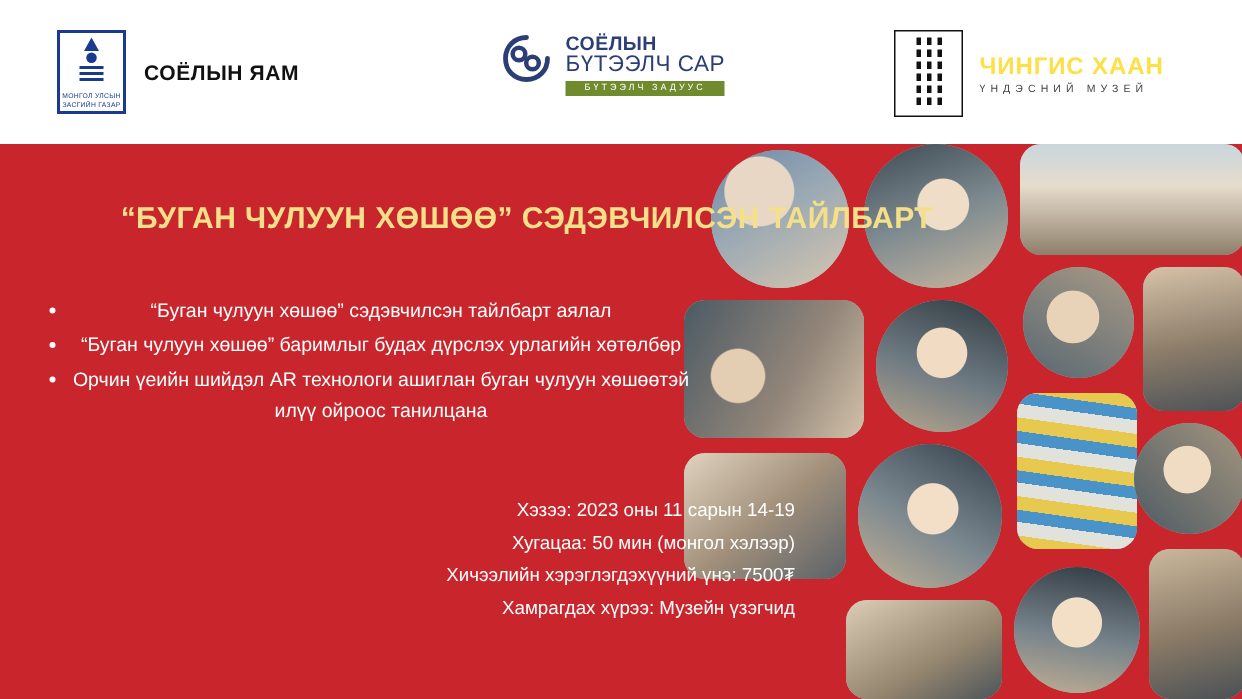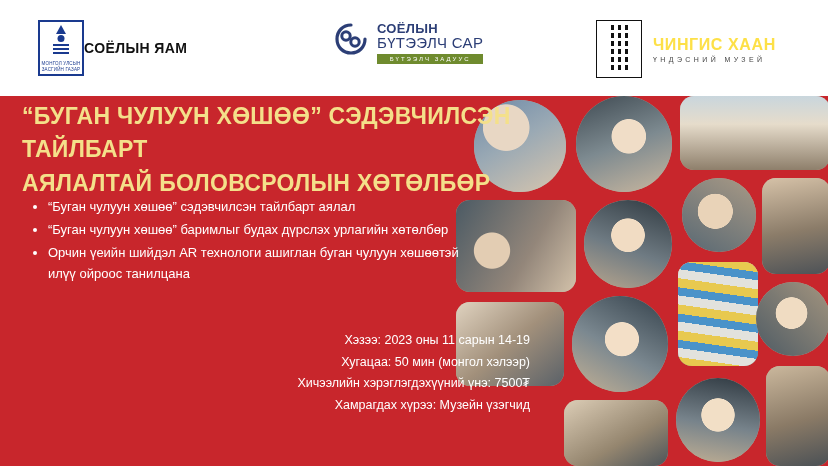--- a/index.html
+++ b/index.html
@@ -29,20 +29,21 @@
     position: absolute;
     left: 0; top: 0;
     width: 828px; height: 96px;
     z-index: 6;
   }
   .logo-ministry {
     position: absolute;
     left: 38px; top: 20px;
     display: flex;
     align-items: center;
+    gap: 12px;
   }
   .soyombo-box {
     width: 46px;
     height: 56px;
     border: 2px solid #1a3a8f;
     background: #ffffff;
     display: flex;
     flex-direction: column;
     align-items: center;
     justify-content: flex-start;
@@ -194,39 +195,40 @@
     position: absolute;
     inset: 0;
   }
   .rnd { border-radius: 50%; }
   .soft { border-radius: 14px; }
 
   
   .title {
     position: absolute;
     left: 22px;
-    top: 100px;
+    top: 132px;
     width: 600px;
-    text-align: left;
+    text-align: right;
     color: #f4e08a;
-    font-size: 23px;
+    font-size: 20px;
     font-weight: bold;
     line-height: 1.45;
     letter-spacing: 0.3px;
     z-index: 4;
   }
   .bullets {
     position: absolute;
     left: 30px;
     top: 196px;
     width: 430px;
     color: #ffffff;
     font-size: 13px;
     line-height: 1.62;
     z-index: 4;
+    text-align: center;
   }
   .bullets ul {
     margin: 0;
     padding-left: 18px;
   }
   .bullets li { margin-bottom: 2px; }
 
   .details {
     position: absolute;
     left: 150px;
@@ -383,21 +385,20 @@
       </div>
       <div class="museum-text">
         <div class="m1">ЧИНГИС ХААН</div>
         <div class="m2">ҮНДЭСНИЙ МУЗЕЙ</div>
       </div>
     </div>
   </div>
 
   <div class="title">
     <div>“БУГАН ЧУЛУУН ХӨШӨӨ” СЭДЭВЧИЛСЭН ТАЙЛБАРТ</div>
-    <div>АЯЛАЛТАЙ БОЛОВСРОЛЫН ХӨТӨЛБӨР</div>
   </div>
 
   <div class="bullets">
     <ul>
       <li>“Буган чулуун хөшөө” сэдэвчилсэн тайлбарт аялал</li>
       <li>“Буган чулуун хөшөө” баримлыг будах дүрслэх урлагийн хөтөлбөр</li>
       <li>Орчин үеийн шийдэл AR технологи ашиглан буган чулуун хөшөөтэй илүү ойроос танилцана</li>
     </ul>
   </div>
 

